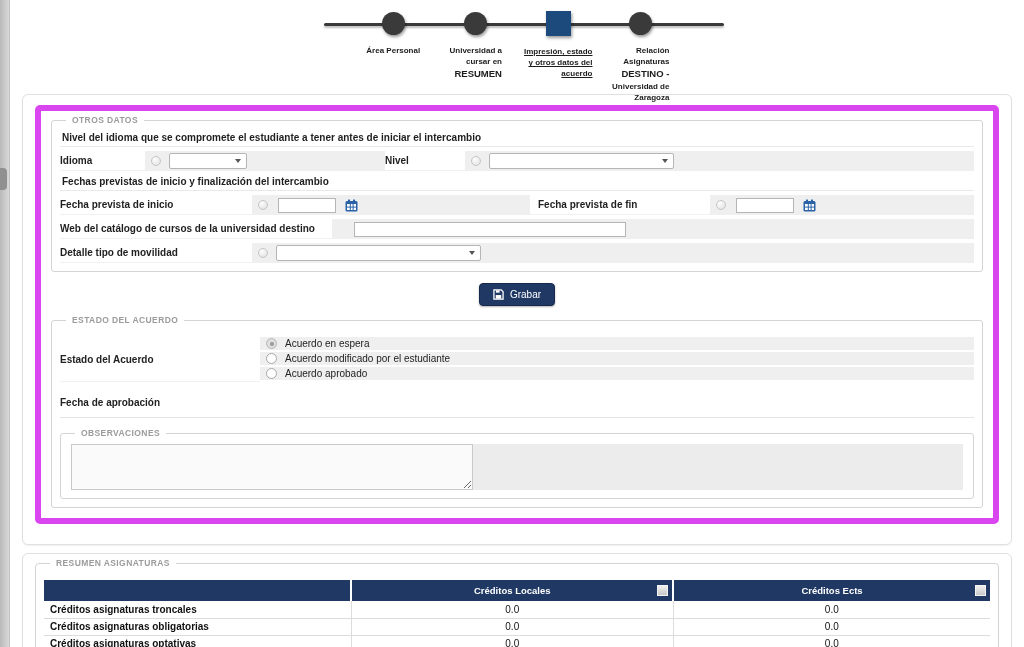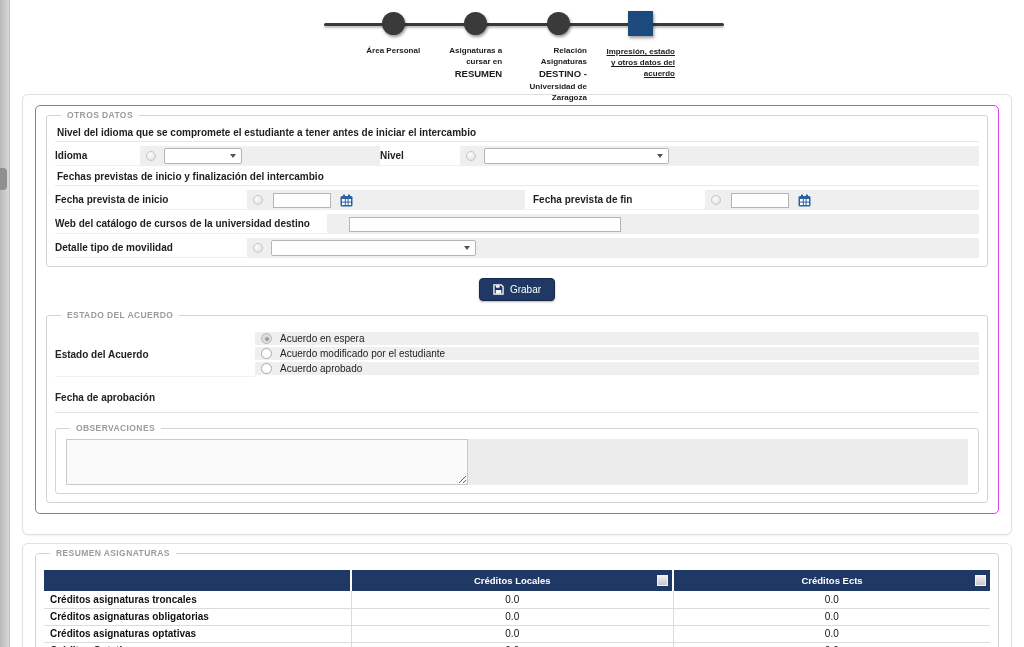--- a/index.html
+++ b/index.html
@@ -31,21 +31,21 @@
   .step-label { margin-top:10px; font-size:8px; font-weight:700; color:#1c1c1c;
     text-align:right; line-height:1.4; }
   .step-label span { display:block; }
   .step-label .big { font-size:9.5px; }
   .step.active .step-label { text-decoration:underline; }
 
   
   .card { border:1px solid #e0e0e0; border-radius:6px; background:#fff;
     box-shadow:0 1px 2px rgba(0,0,0,.06); margin:0 12px; }
   .card1 { margin-top:4px; padding:10px 12px 20px; }
-  .inner-card { border:1px solid #d946ef; border-radius:5px; padding:4px 10px 10px; }
+  .inner-card { border:6px solid #d946ef; border-radius:5px; padding:4px 10px 10px; }
   .card2 { margin-top:8px; padding:4px 12px 8px; height:152px; }
 
   fieldset { border:1px solid #d4d4d4; border-radius:3px; margin:0; padding:2px 8px 8px; }
   legend { font-size:8.5px; font-weight:700; color:#9b9b9b; letter-spacing:.4px;
     padding:0 6px; margin-left:6px; }
 
   .sec-hdr { font-size:10px; font-weight:700; color:#1e1e1e;
     padding:5px 2px 3px; border-bottom:1px solid #e9e9e9; }
 
   .frow { display:flex; align-items:stretch; margin-top:4px; min-height:20px; font-size:10px; }
@@ -133,41 +133,41 @@
     <div class="steps">
       <div class="step">
         <div class="node-circle"></div>
         <div class="step-label">
           <span>Área Personal</span>
         </div>
       </div>
       <div class="step">
         <div class="node-circle"></div>
         <div class="step-label">
-          <span>Asignaturas a</span>
+          <span>Universidad a</span>
           <span>cursar en</span>
           <span class="big">RESUMEN</span>
+        </div>
+      </div>
+      <div class="step active">
+        <div class="node-square"></div>
+        <div class="step-label">
+          <span>Impresión, estado</span>
+          <span>y otros datos del</span>
+          <span>acuerdo</span>
         </div>
       </div>
       <div class="step">
         <div class="node-circle"></div>
         <div class="step-label">
           <span>Relación</span>
           <span>Asignaturas</span>
           <span class="big">DESTINO   -</span>
           <span>Universidad de</span>
           <span>Zaragoza</span>
-        </div>
-      </div>
-      <div class="step active">
-        <div class="node-square"></div>
-        <div class="step-label">
-          <span>Impresión, estado</span>
-          <span>y otros datos del</span>
-          <span>acuerdo</span>
         </div>
       </div>
     </div>
   </div>
 
   <div class="card card1">
     <div class="inner-card">
 
       <fieldset>
         <legend>OTROS DATOS</legend>

